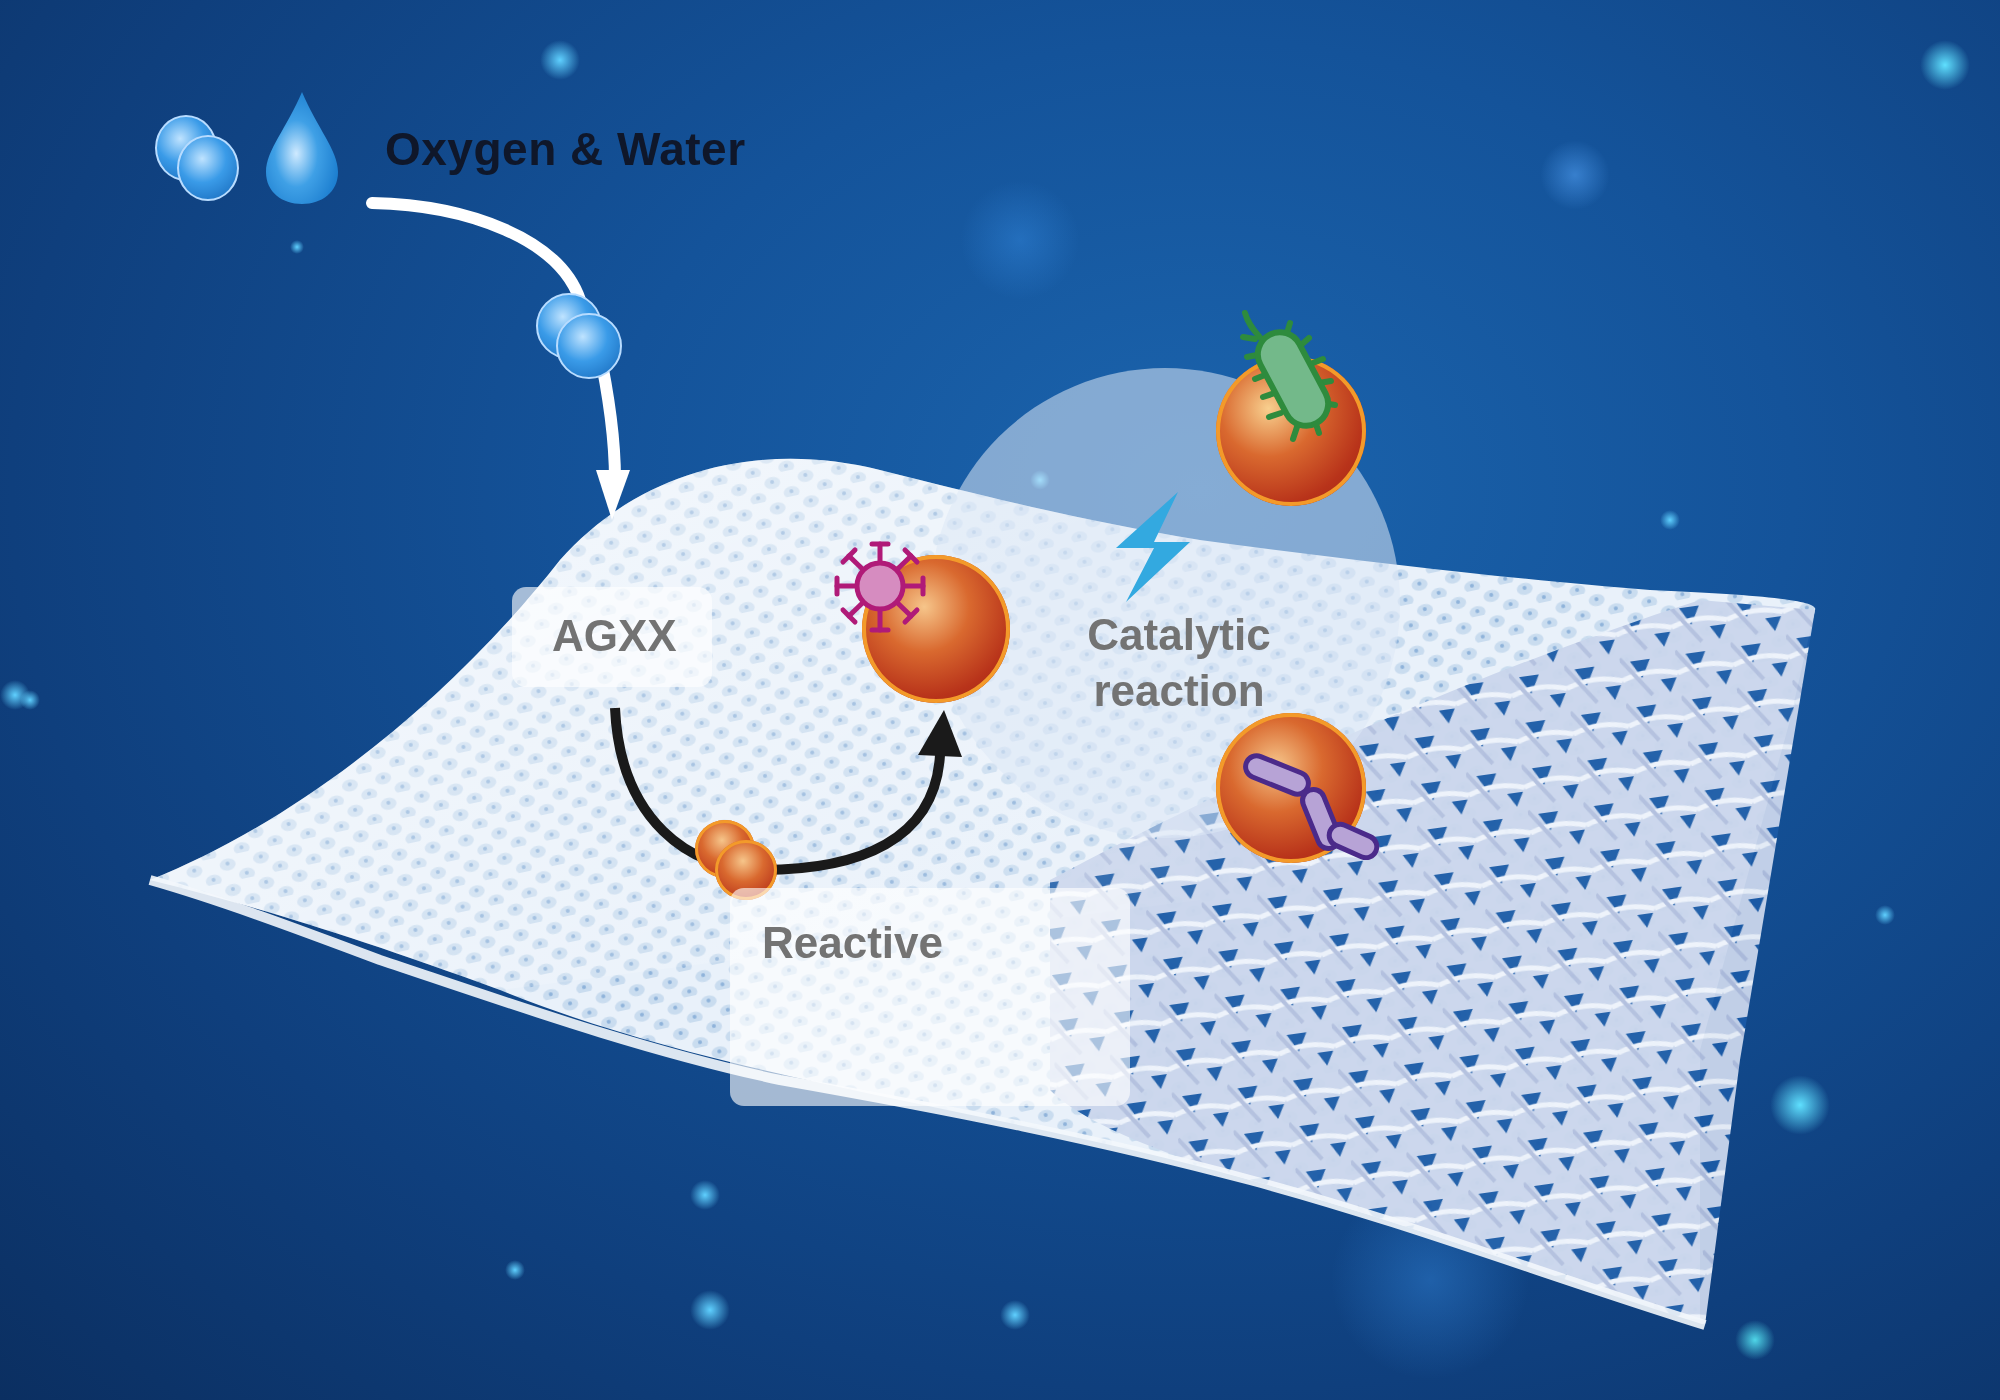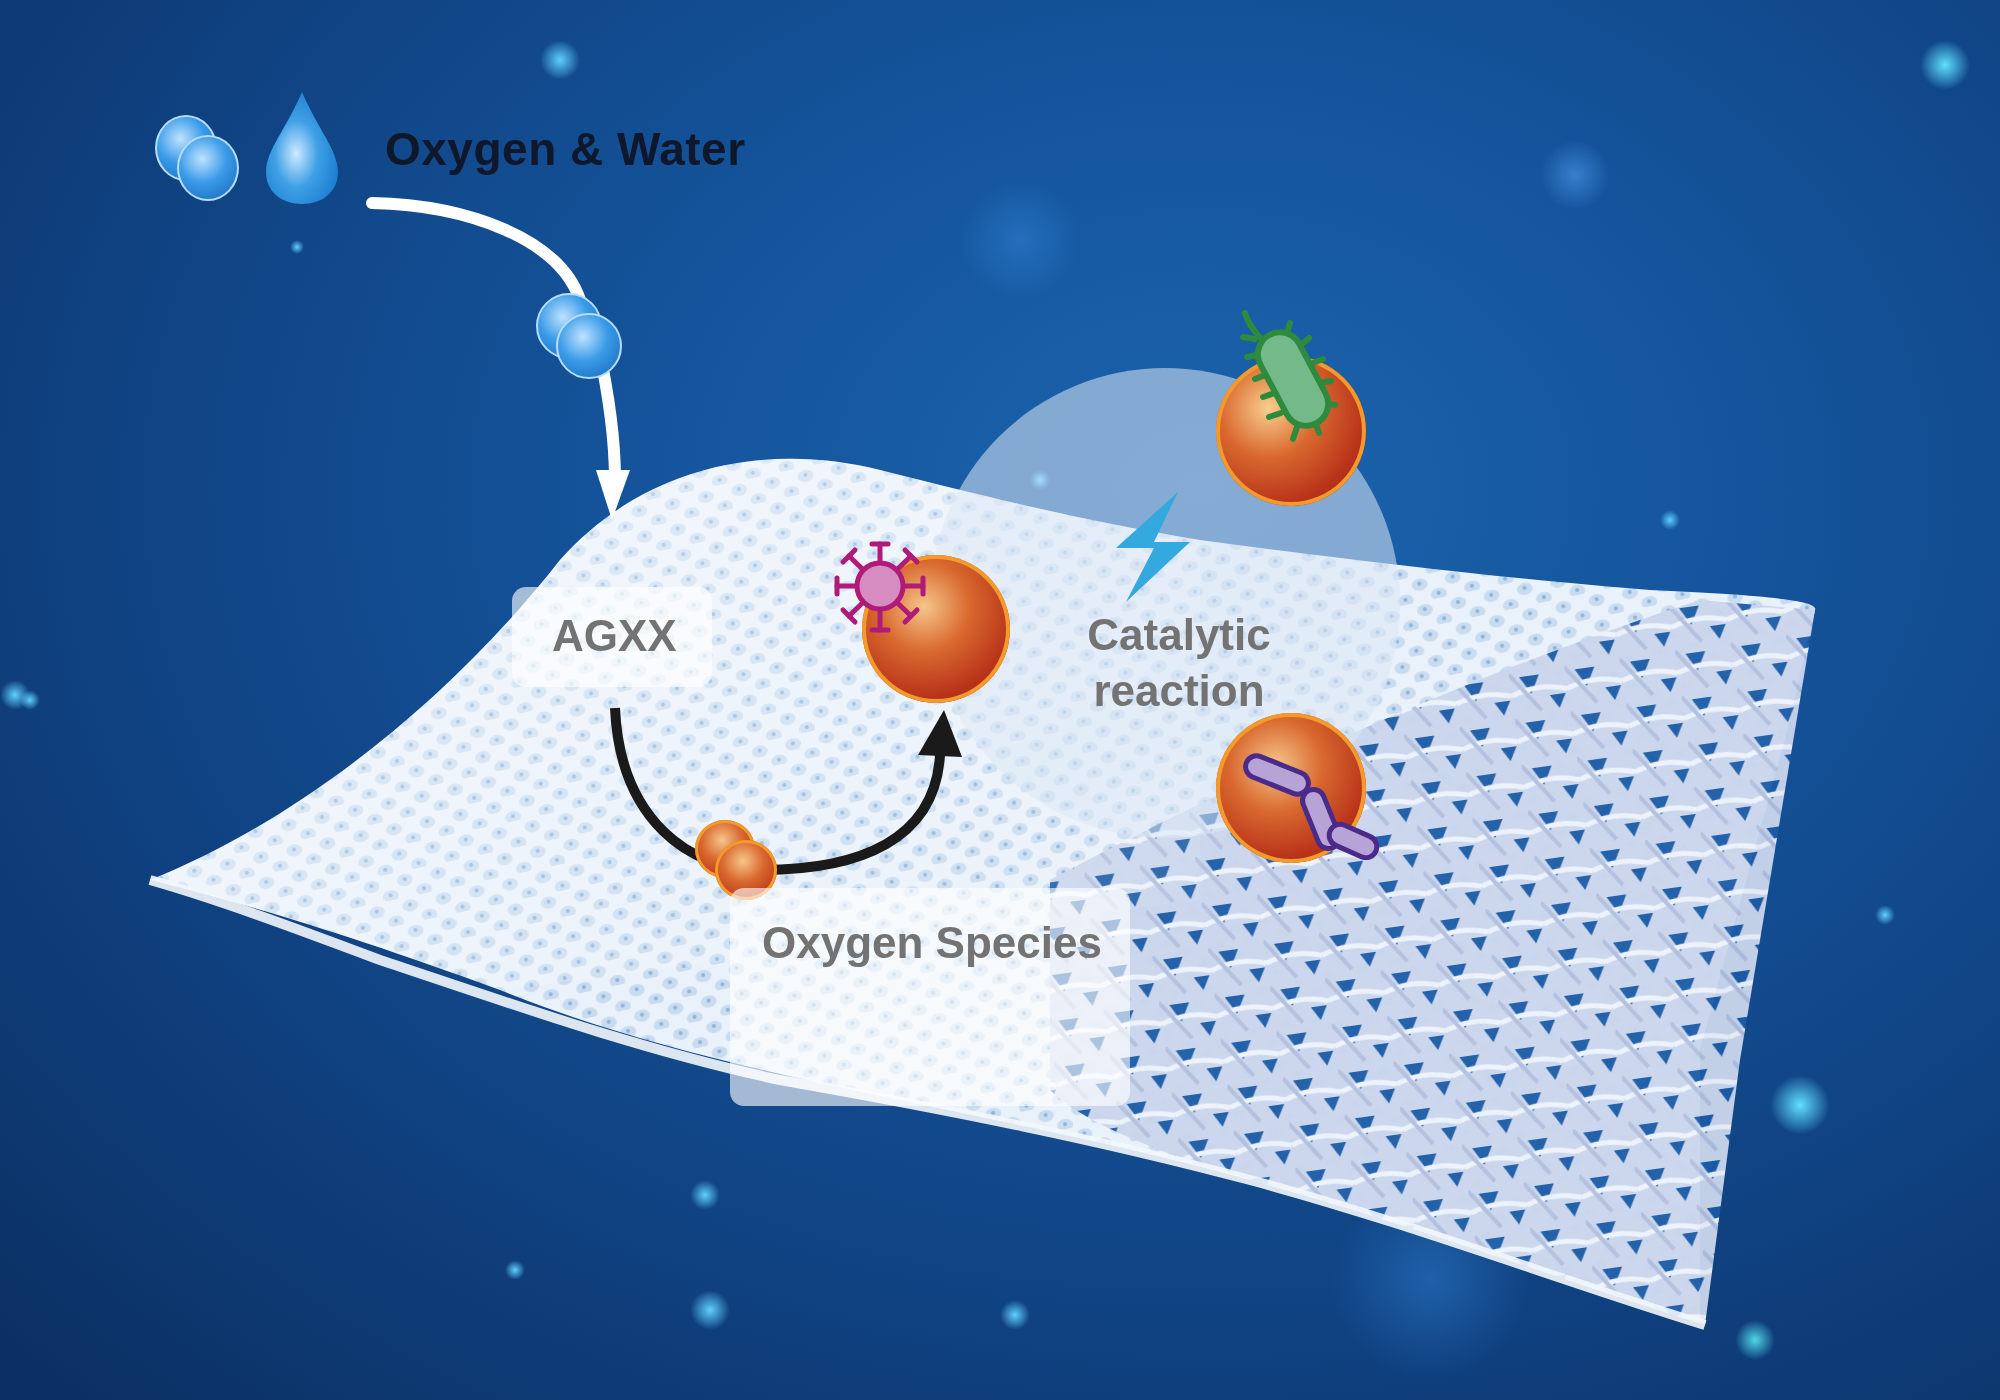--- a/index.html
+++ b/index.html
@@ -173,15 +173,15 @@
   </g>
 </svg>
 
 <div class="abs" style="left:695px;top:820px;width:90px;height:80px;">
   <div class="abs" style="left:0;top:0;width:60px;height:58px;border-radius:50%;background:radial-gradient(circle at 45% 35%,#f6c58a 0%,#d9692f 40%,#b8331a 80%);box-shadow:0 0 0 3px #f39a2a inset;"></div>
   <div class="abs" style="left:20px;top:20px;width:62px;height:60px;border-radius:50%;background:radial-gradient(circle at 45% 35%,#f6c58a 0%,#d9692f 40%,#b8331a 80%);box-shadow:0 0 0 3px #f39a2a inset;"></div>
 </div>
 
 <div class="box" style="left:730px;top:888px;width:400px;height:218px;">
   <div class="label" style="left:32px;top:26px;font-size:44px;line-height:58px;">
-    <div>Oxygen Species</div>
+    <div>Reactive</div>
   </div>
 </div>
 
 </body></html>

